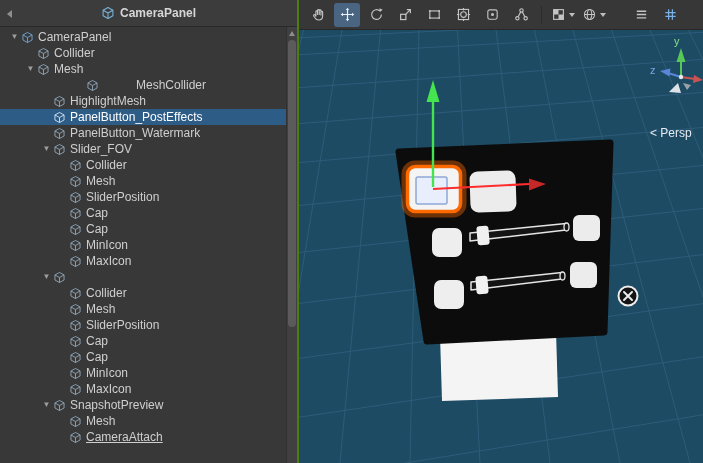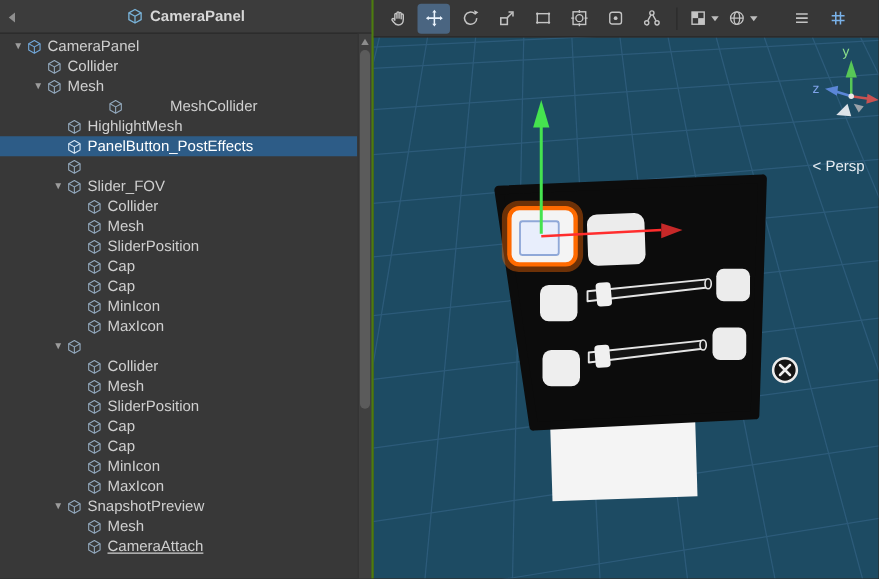--- a/index.html
+++ b/index.html
@@ -109,20 +109,21 @@
   <path fill="none" stroke="#d6e6f5" stroke-width="1.1" stroke-linejoin="round" d="M2.4 4.9 8 8 13.6 4.9 M8 8 V14.2"></path>
           </svg>
           <span class="lbl">PanelButton_PostEffects</span>
         </div>
         <div class="hrow" style="padding-left: 40px;">
           <span class="tri"></span>
           <svg class="cube" viewBox="0 0 16 16">
   <path fill="none" stroke="#93a9bd" stroke-width="1.1" stroke-linejoin="round" d="M8 1.8 13.6 4.9 V11.1 L8 14.2 2.4 11.1 V4.9 Z"></path>
   <path fill="none" stroke="#93a9bd" stroke-width="1.1" stroke-linejoin="round" d="M2.4 4.9 8 8 13.6 4.9 M8 8 V14.2"></path>
           </svg>
+          <span class="lbl">PanelButton_Watermark</span>
         </div>
         <div class="hrow" style="padding-left: 40px;">
           <span class="tri">▼</span>
           <svg class="cube" viewBox="0 0 16 16">
   <path fill="none" stroke="#93a9bd" stroke-width="1.1" stroke-linejoin="round" d="M8 1.8 13.6 4.9 V11.1 L8 14.2 2.4 11.1 V4.9 Z"></path>
   <path fill="none" stroke="#93a9bd" stroke-width="1.1" stroke-linejoin="round" d="M2.4 4.9 8 8 13.6 4.9 M8 8 V14.2"></path>
           </svg>
           <span class="lbl">Slider_FOV</span>
         </div>
         <div class="hrow" style="padding-left: 56px;">

